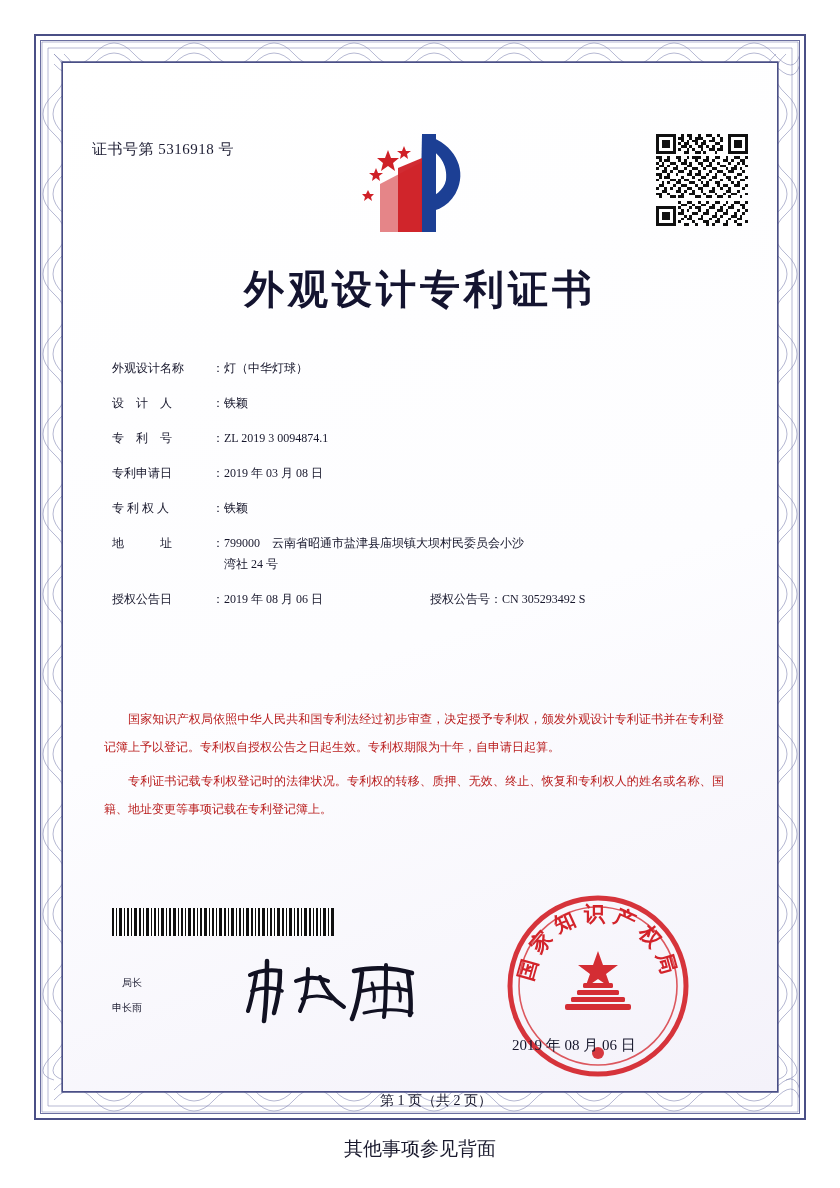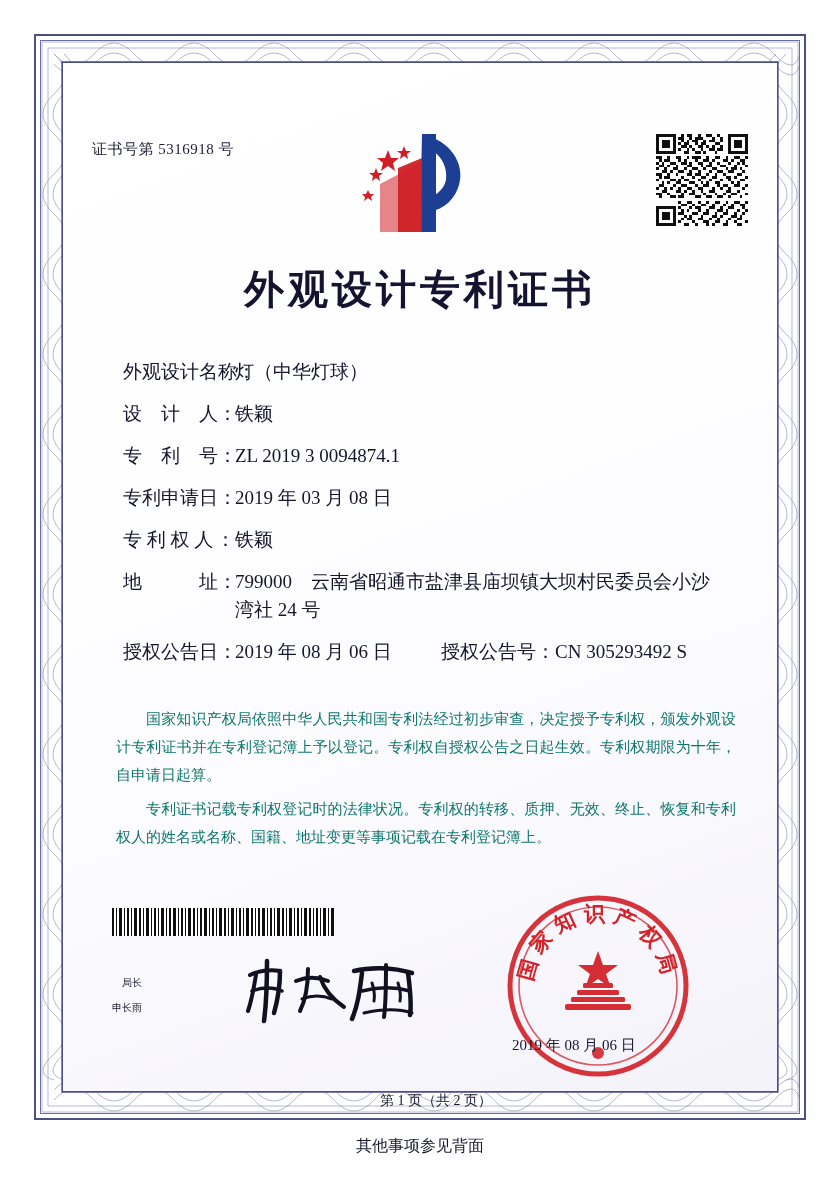--- a/index.html
+++ b/index.html
@@ -82,24 +82,23 @@
     font-weight: bold;
     color: #141430;
     font-family: "Liberation Serif", "DejaVu Serif", serif;
   }
 
   
   .fields {
     position: absolute;
     left: 112px; top: 362px;
     width: 620px;
-    font-size: 19px;
+    font-size: 12px;
     line-height: 1;
     color: #16162b;
-    margin-left: 11px;
   }
   .field-row {
     display: flex;
     align-items: flex-start;
     margin-bottom: 23px;
   }
   .field-label {
     width: 112px;
     flex: 0 0 112px;
     display: flex;
@@ -118,26 +117,26 @@
   }
   .row-inline .seg-a { width: 318px; display:flex; }
   .row-inline .seg-b { display:flex; }
   .seg-label {
     white-space: nowrap;
   }
 
   
   .paras {
     position: absolute;
-    left: 116px; top: 705px;
+    left: 104px; top: 705px;
     width: 620px;
-    font-size: 15px;
+    font-size: 12px;
     line-height: 28px;
     text-align: justify;
-    color: #0f766e;
+    color: #b91c1c;
   }
   .paras p {
     margin: 0 0 6px 0;
     text-indent: 2em;
   }
 
   
   .barcode {
     position: absolute;
     left: 112px; top: 908px;
@@ -177,21 +176,21 @@
     left: 0; right: 0; top: 1092px;
     text-align: center;
     font-size: 14px;
     color: #16162b;
     padding-left: 32px;
   }
   .footnote {
     position: absolute;
     left: 0; right: 0; top: 1136px;
     text-align: center;
-    font-size: 16px;
+    font-size: 19px;
     color: #1a1a2e;
   }
 </style>
 </head>
 <body>
 
 <div class="page">
 
   <div class="border-outer"></div>
 

